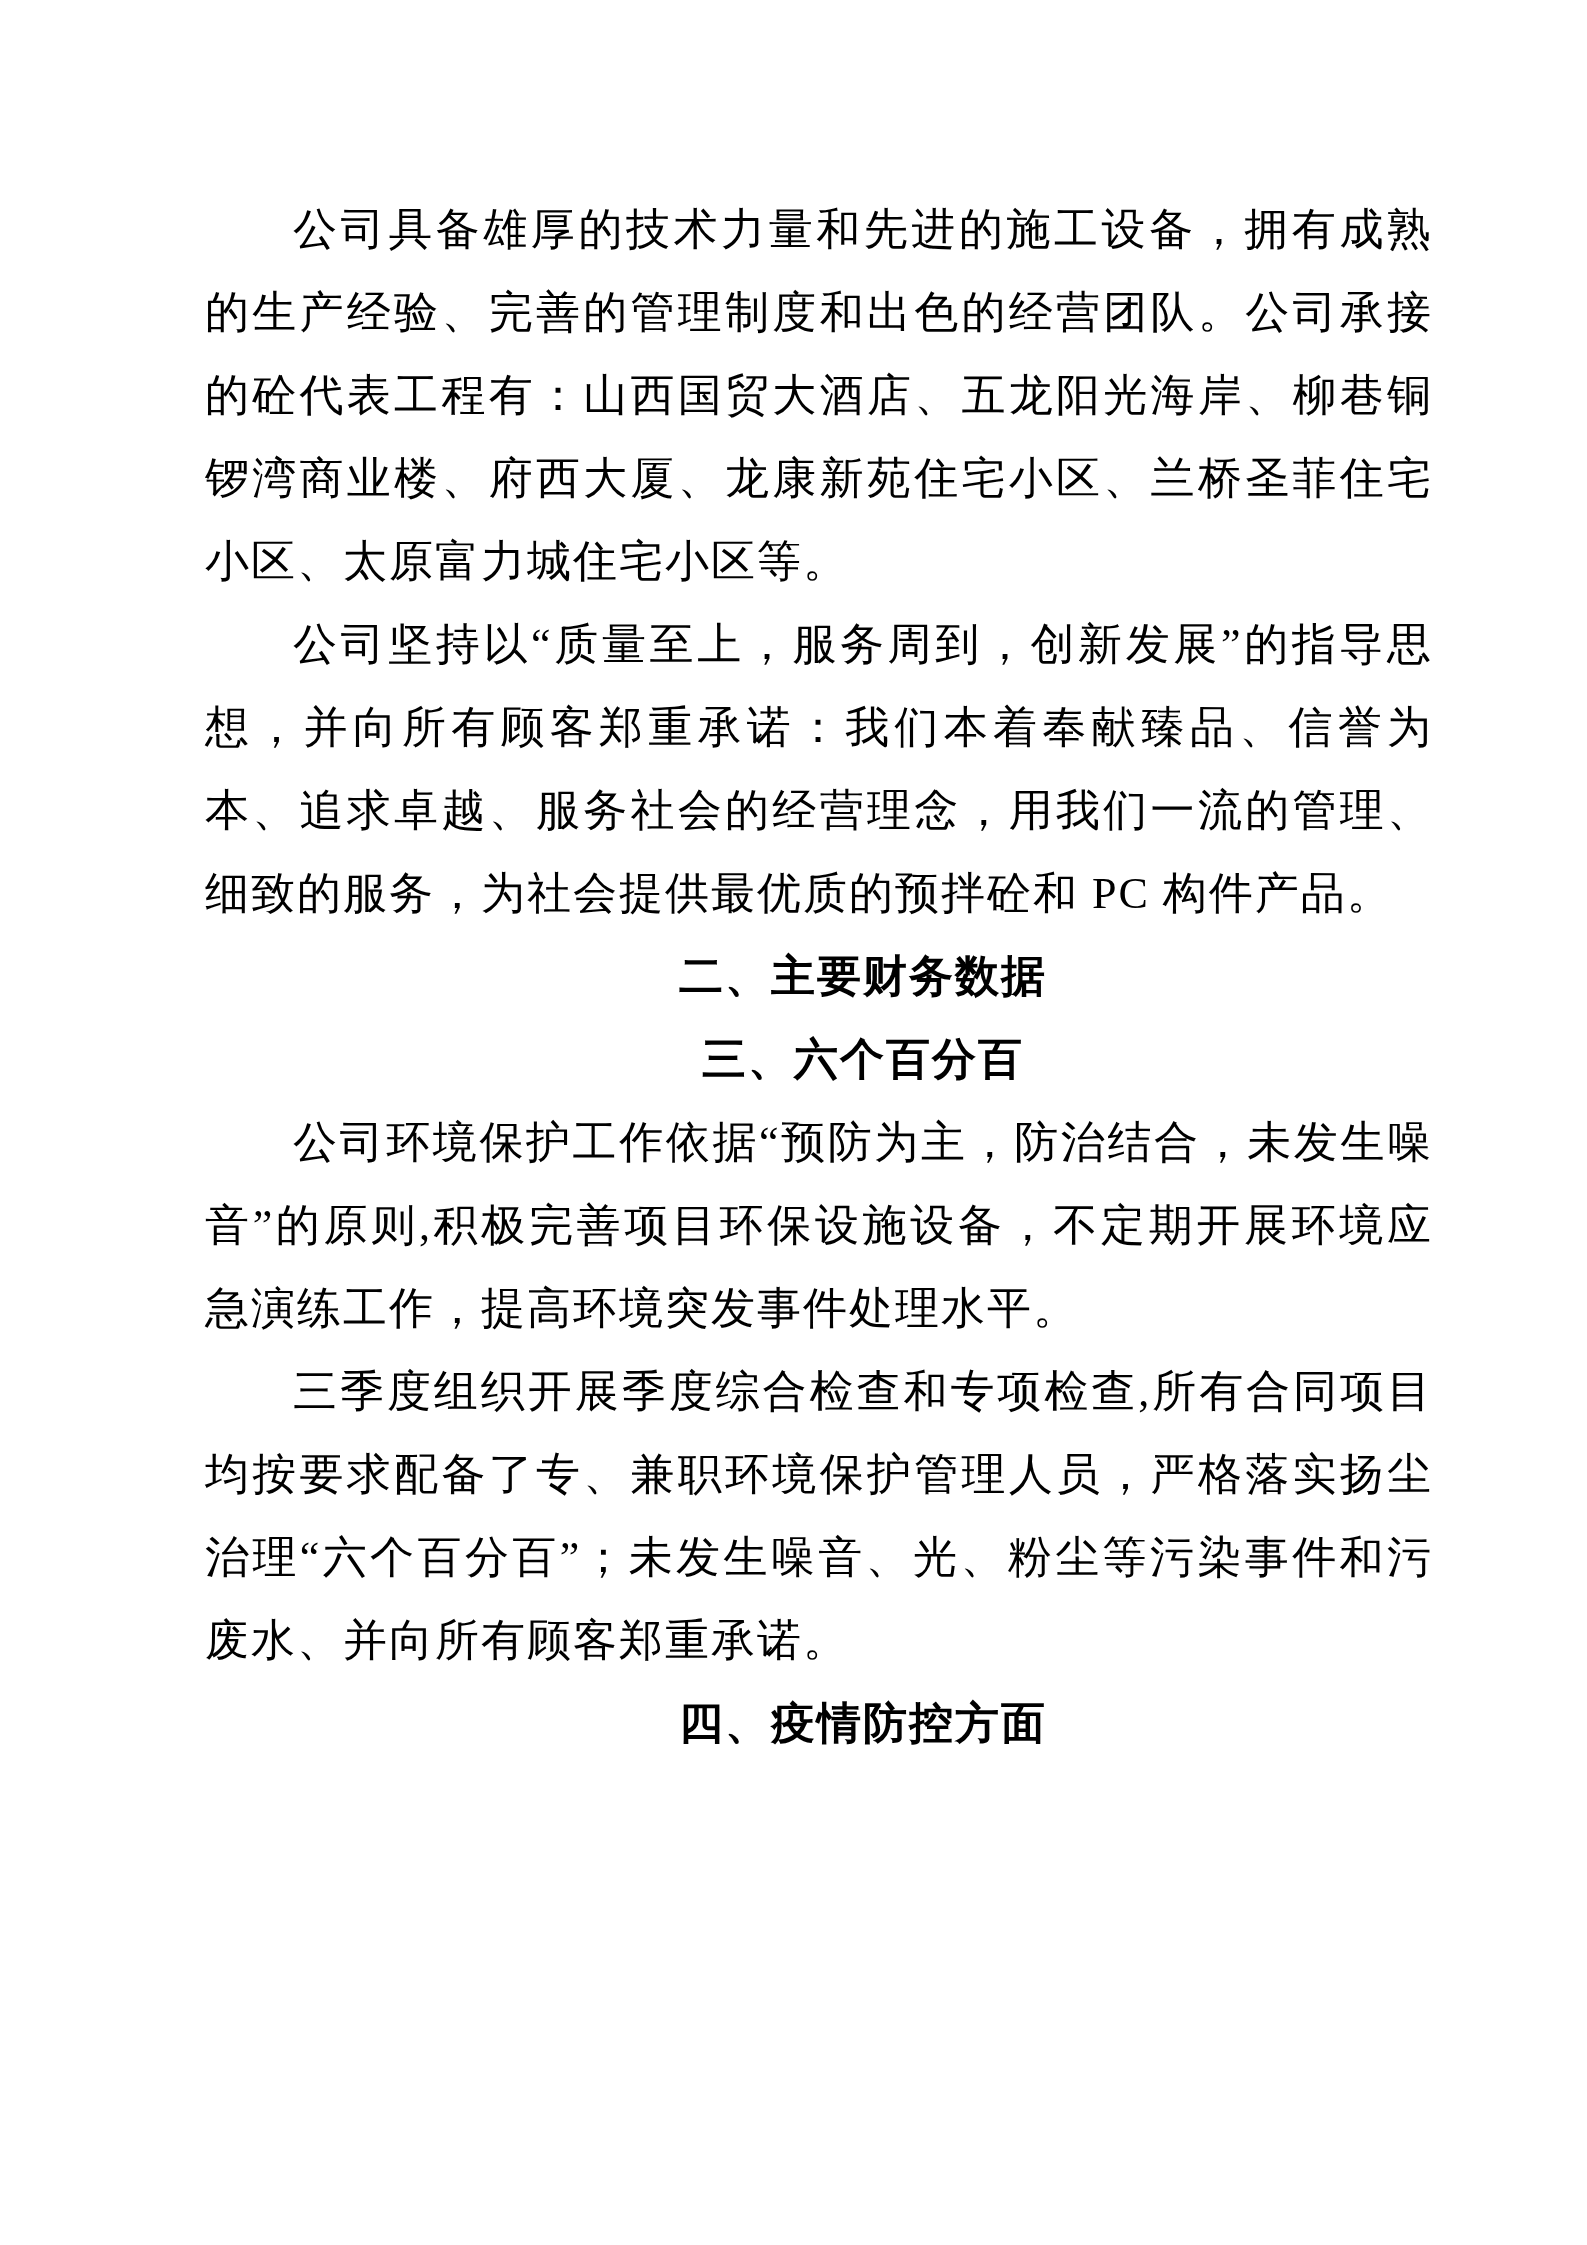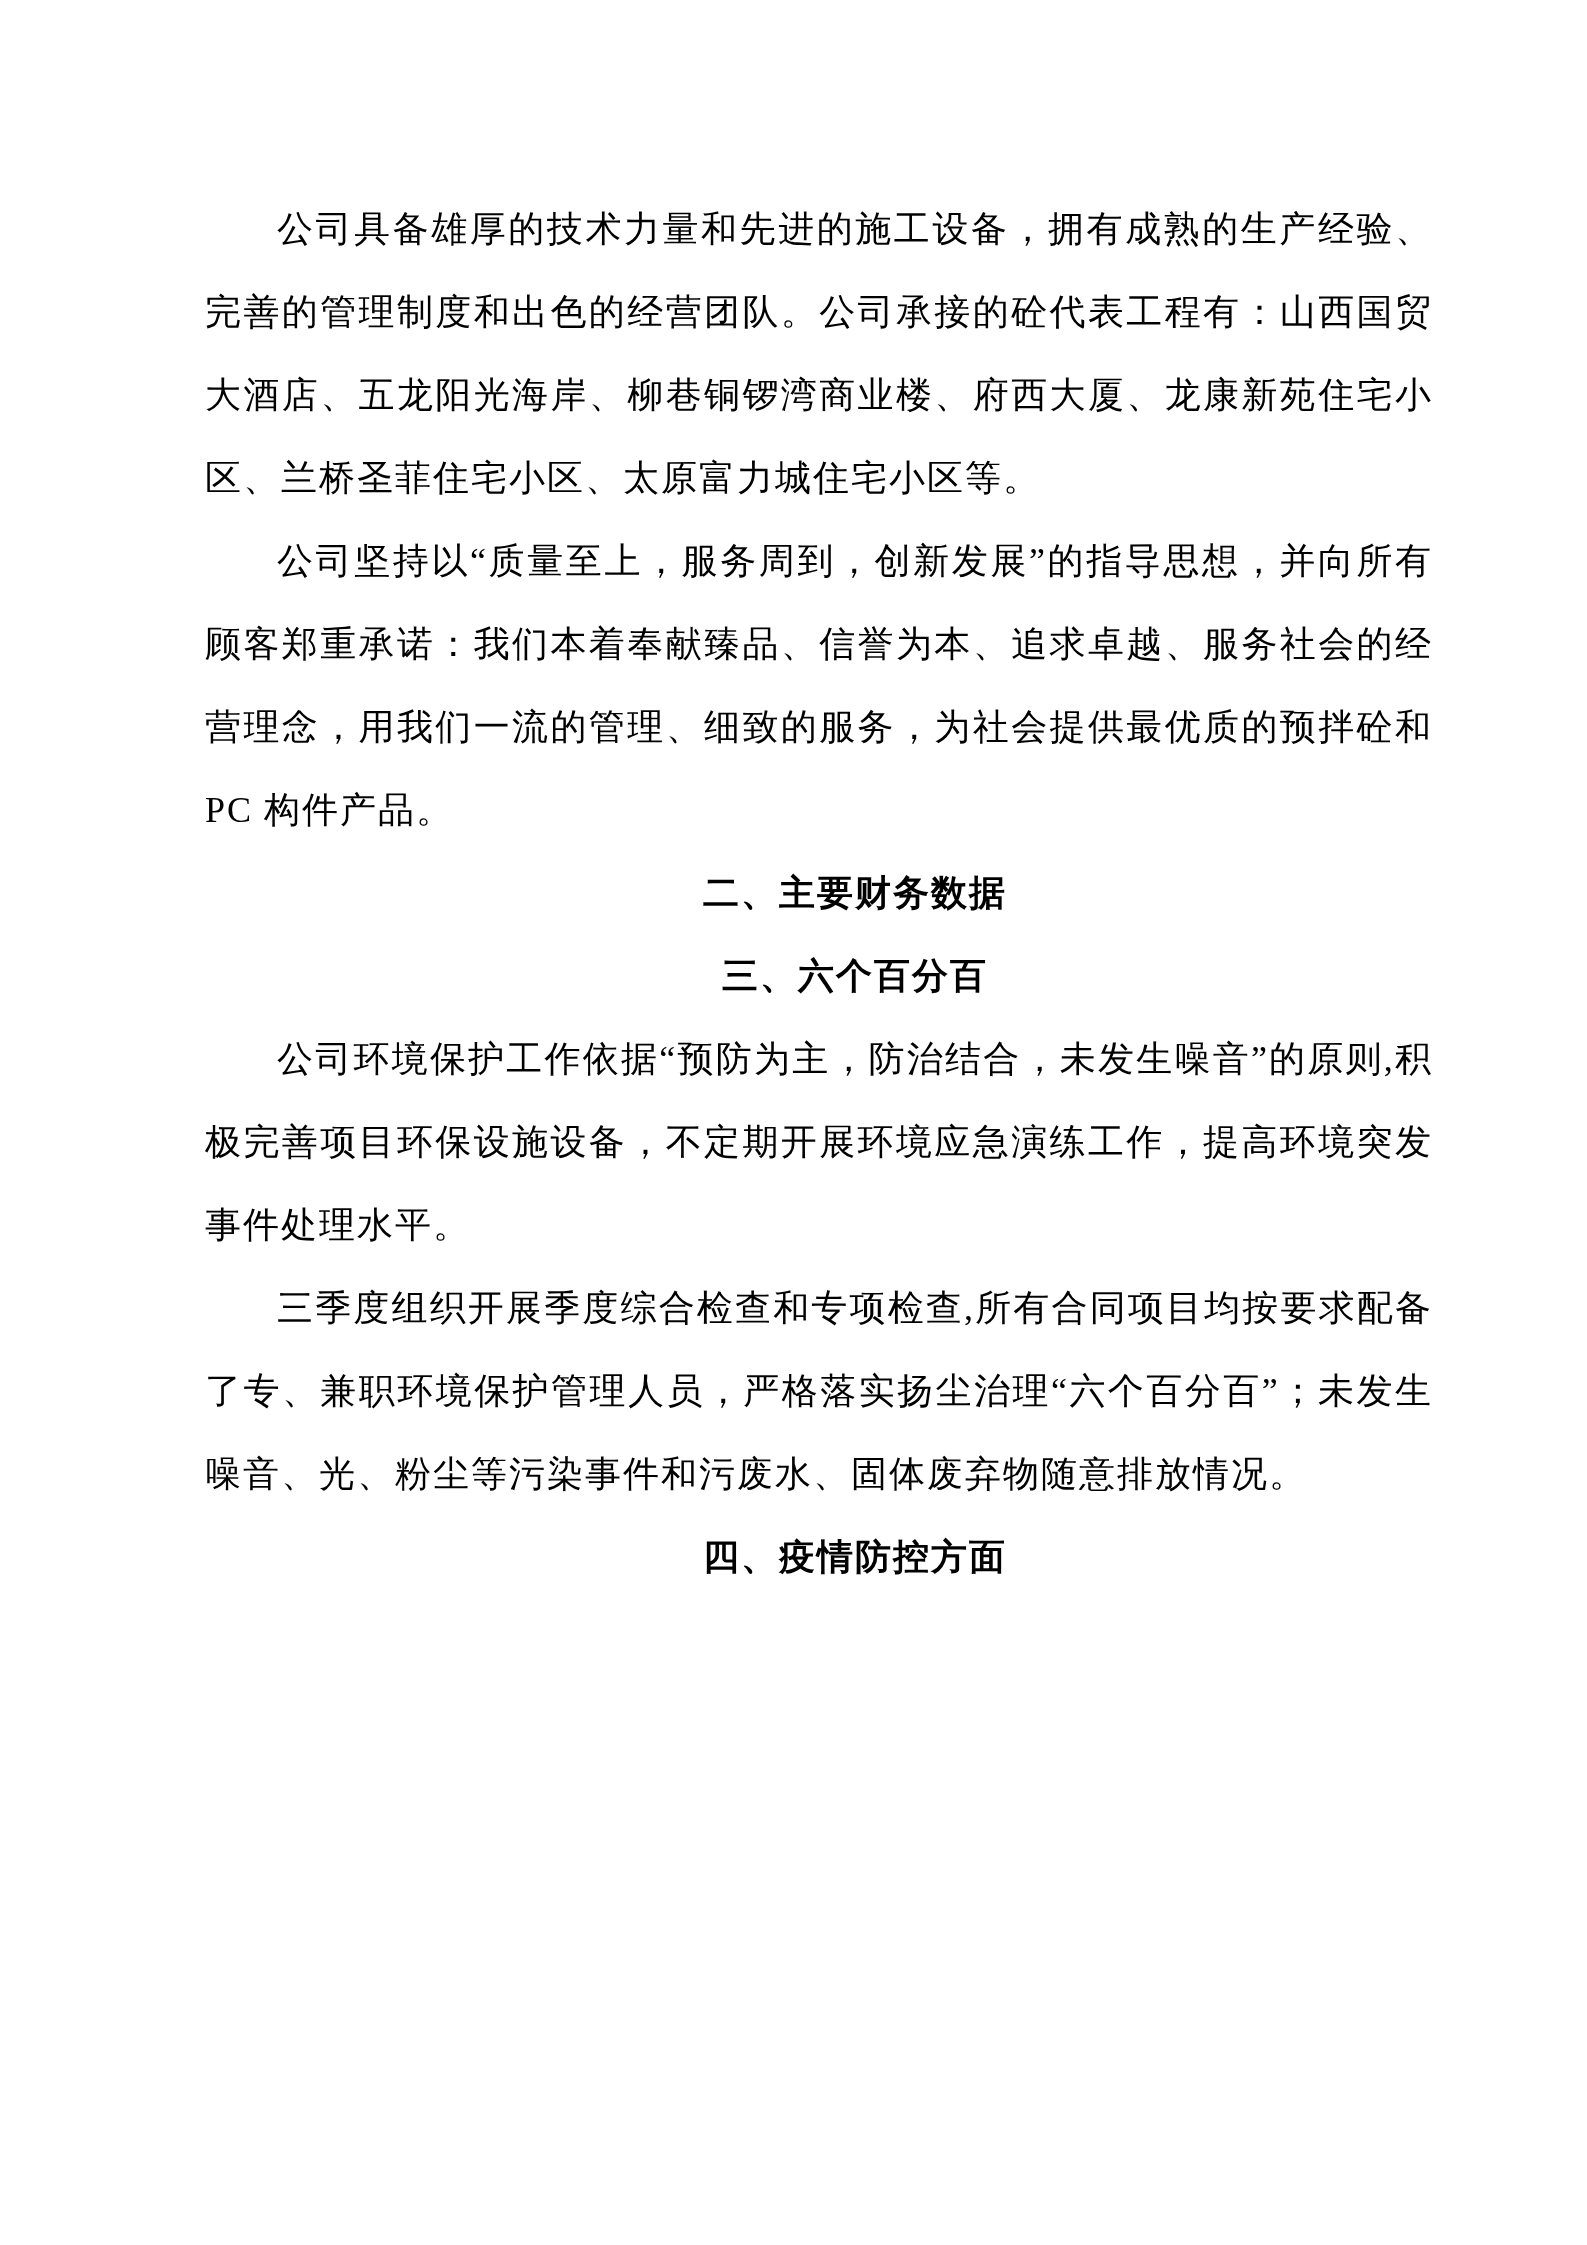--- a/index.html
+++ b/index.html
@@ -20,21 +20,21 @@
     background: #ffffff;
   }
   .doc-content {
     position: absolute;
     top: 188px;
     left: 205px;
     width: 1228px;
   }
   .doc-content p {
     margin: 0;
-    font-size: 36px;
+    font-size: 44px;
     line-height: 83px;
     letter-spacing: 2px;
     text-align: justify;
     text-indent: 2em;
     word-break: break-all;
   }
   .doc-content p.heading {
     font-weight: bold;
     text-align: center;
   }
@@ -42,16 +42,16 @@
 </head>
 <body>
 
 <div class="doc-page">
   <div class="doc-content">
     <p class="body">公司具备雄厚的技术力量和先进的施工设备，拥有成熟的生产经验、完善的管理制度和出色的经营团队。公司承接的砼代表工程有：山西国贸大酒店、五龙阳光海岸、柳巷铜锣湾商业楼、府西大厦、龙康新苑住宅小区、兰桥圣菲住宅小区、太原富力城住宅小区等。</p>
     <p class="body">公司坚持以“质量至上，服务周到，创新发展”的指导思想，并向所有顾客郑重承诺：我们本着奉献臻品、信誉为本、追求卓越、服务社会的经营理念，用我们一流的管理、细致的服务，为社会提供最优质的预拌砼和 PC 构件产品。</p>
     <p class="heading">二、主要财务数据</p>
     <p class="heading">三、六个百分百</p>
     <p class="body">公司环境保护工作依据“预防为主，防治结合，未发生噪音”的原则,积极完善项目环保设施设备，不定期开展环境应急演练工作，提高环境突发事件处理水平。</p>
-    <p class="body">三季度组织开展季度综合检查和专项检查,所有合同项目均按要求配备了专、兼职环境保护管理人员，严格落实扬尘治理“六个百分百”；未发生噪音、光、粉尘等污染事件和污废水、固体废弃物随意排放情况。</p>
+    <p class="body">三季度组织开展季度综合检查和专项检查,所有合同项目均按要求配备了专、兼职环境保护管理人员，严格落实扬尘治理“六个百分百”；未发生噪音、光、粉尘等污染事件和污废水、并向所有顾客郑重承诺。</p>
     <p class="heading">四、疫情防控方面</p>
   </div>
 </div>
 
 </body></html>

